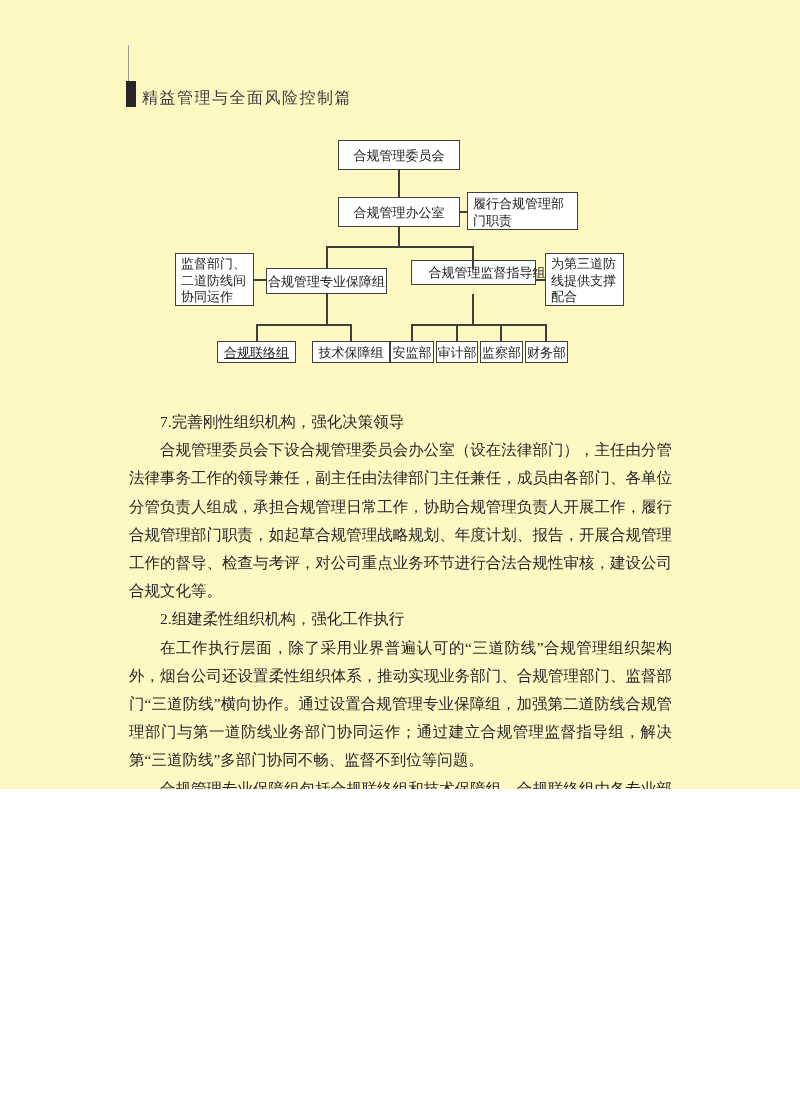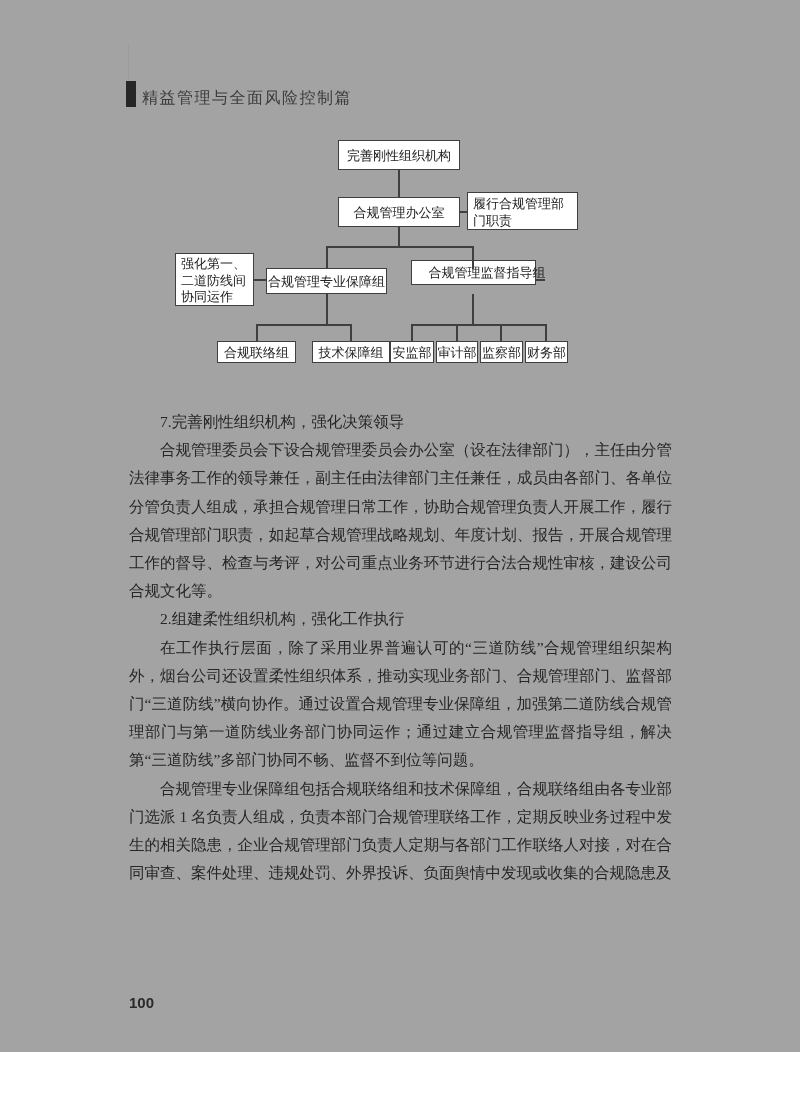--- a/index.html
+++ b/index.html
@@ -1,17 +1,17 @@
 <!DOCTYPE html>
 <html><head>
 <meta charset="utf-8">
 <style>
   html,body{margin:0;padding:0;background:#ffffff;}
   .page{
-    position:relative;width:800px;height:1052px;background:#a3a3a3;overflow:hidden;
+    position:relative;width:800px;height:789px;background:#fef9c3;overflow:hidden;
     font-family:"Liberation Serif","DejaVu Serif",serif;color:#2e2e2e;
   }
   
   .runhead-thinline{position:absolute;left:128px;top:45px;width:1px;height:37px;background:#9b9b9b;}
   .runhead-bar{position:absolute;left:126px;top:81px;width:10px;height:26px;background:#262626;}
   .runhead-title{position:absolute;left:142px;top:88px;font-size:16px;letter-spacing:1.5px;color:#3b3b3b;}
   
   .diagram{position:absolute;left:0;top:0;width:800px;height:380px;}
   .node{
     position:absolute;box-sizing:border-box;border:1.5px solid #3f3f3f;background:#fff;
@@ -40,27 +40,28 @@
 <body>
 
 <div class="page">
 
   <div class="runhead-thinline"></div>
   <div class="runhead-bar"></div>
   <div class="runhead-title">精益管理与全面风险控制篇</div>
 
   <div class="diagram">
 
-    <div class="node" style="left:338px;top:140px;width:122px;height:30px;">完善刚性组织机构</div>
+    <div class="node" style="left:338px;top:140px;width:122px;height:30px;">合规管理委员会</div>
     <div class="node" style="left:338px;top:197px;width:122px;height:30px;">合规管理办公室</div>
     <div class="node multiline" style="left:467px;top:192px;width:111px;height:38px;line-height:17px;">履行合规管理部门职责</div>
-    <div class="node multiline" style="left:175px;top:253px;width:79px;height:53px;">强化第一、二道防线间协同运作</div>
+    <div class="node multiline" style="left:175px;top:253px;width:79px;height:53px;">监督部门、二道防线间协同运作</div>
     <div class="node" style="left:266px;top:268px;width:121px;height:26px;">合规管理专业保障组</div>
     <div class="node" style="left:411px;top:260px;width:125px;height:25px;padding-left:27px;">合规管理监督指导组</div>
-    <div class="node" style="left:217px;top:341px;width:79px;height:22px;">合规联络组</div>
+    <div class="node multiline" style="left:545px;top:253px;width:79px;height:53px;">为第三道防线提供支撑配合</div>
+    <div class="node" style="left:217px;top:341px;width:79px;height:22px;text-decoration:underline;">合规联络组</div>
     <div class="node" style="left:312px;top:341px;width:78px;height:22px;">技术保障组</div>
     <div class="node" style="left:390px;top:341px;width:44px;height:22px;">安监部</div>
     <div class="node" style="left:436px;top:341px;width:42px;height:22px;">审计部</div>
     <div class="node" style="left:480px;top:341px;width:43px;height:22px;">监察部</div>
     <div class="node" style="left:525px;top:341px;width:43px;height:22px;">财务部</div>
 
     <div class="cl" style="left:398px;top:170px;width:2px;height:27px;"></div>
     <div class="cl" style="left:460px;top:211px;width:7px;height:2px;"></div>
     <div class="cl" style="left:398px;top:227px;width:2px;height:21px;"></div>
     <div class="cl" style="left:326px;top:246px;width:148px;height:2px;"></div>

